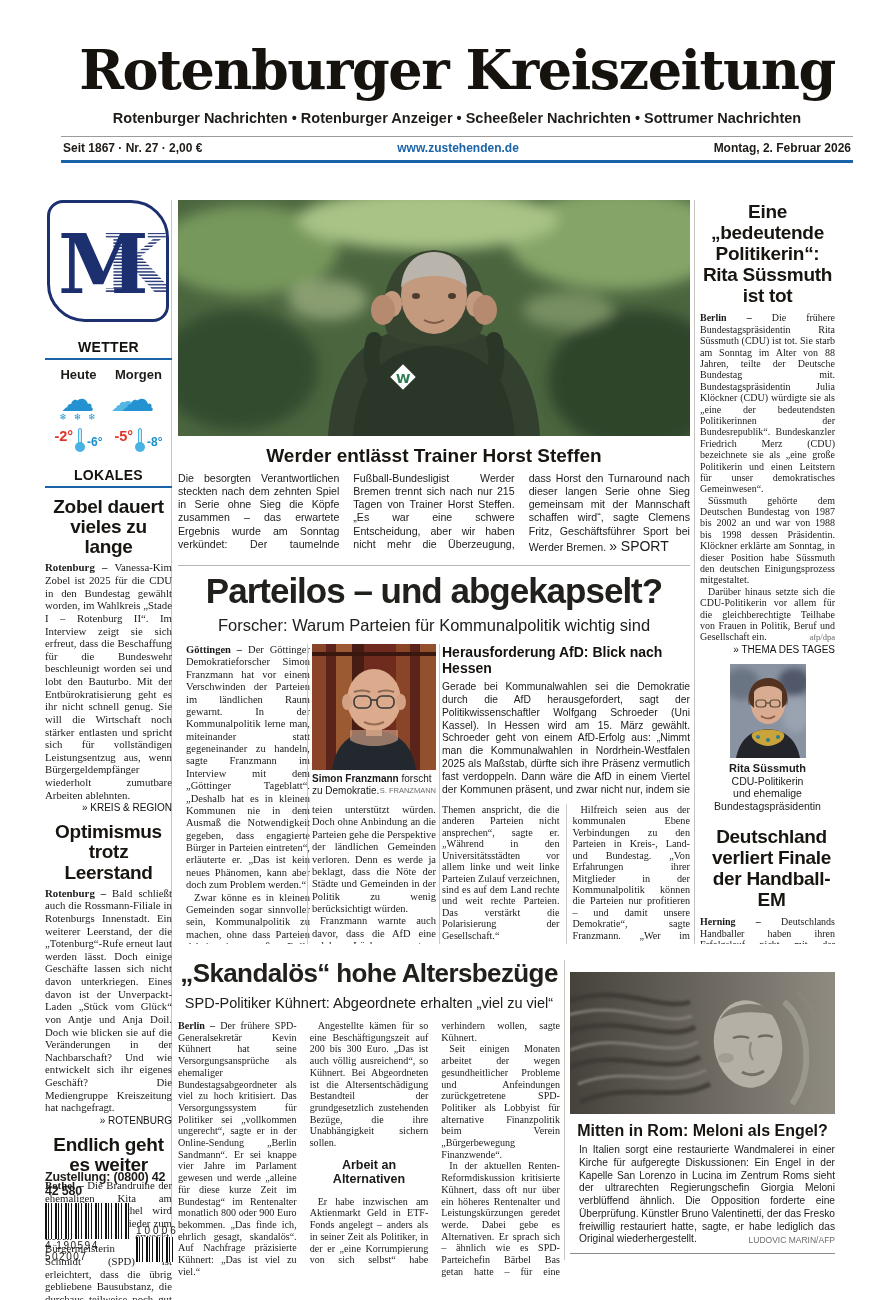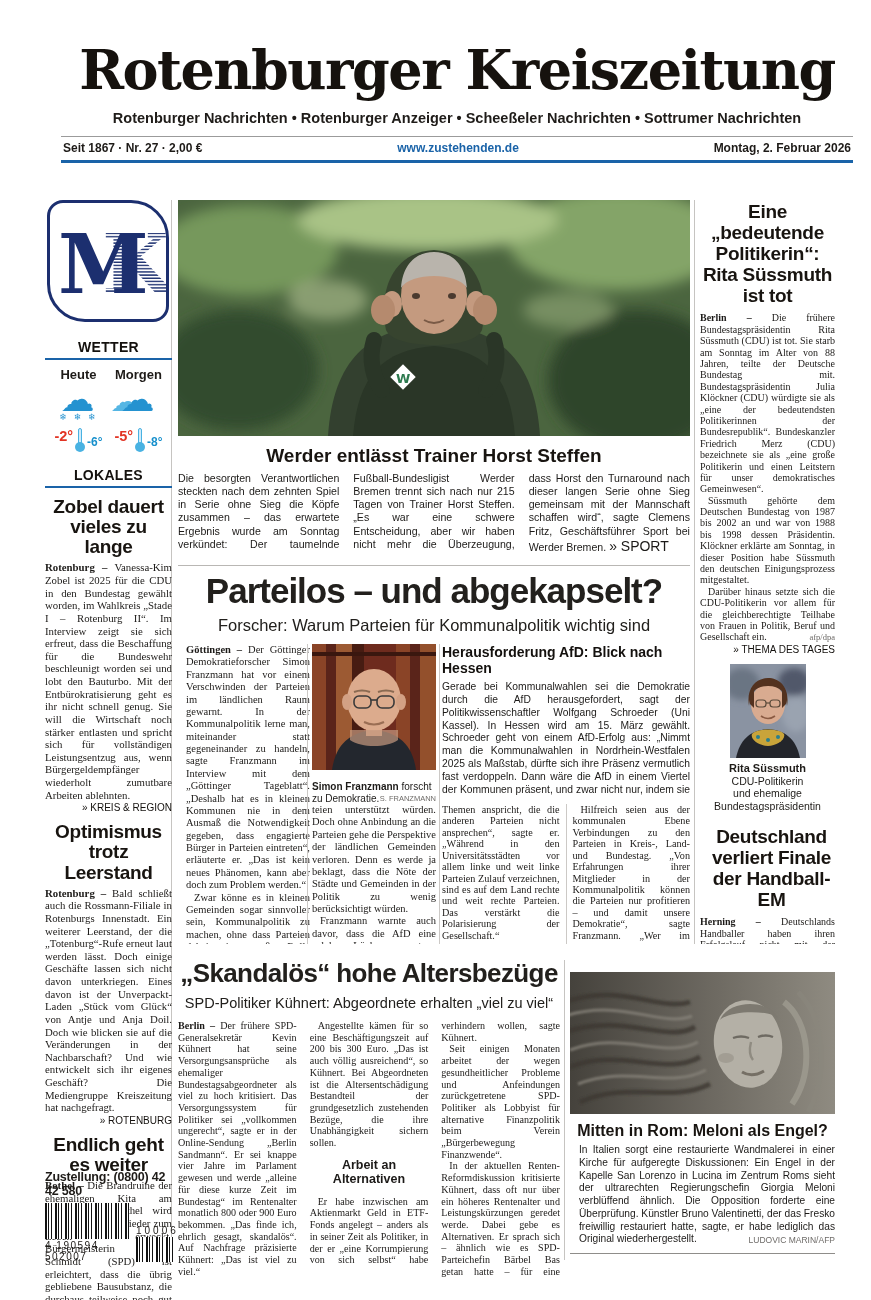--- a/index.html
+++ b/index.html
@@ -79,21 +79,21 @@
   .rule { border:none; border-top:1px solid #b9b7b4; margin:7px 0 5px; }
   .main-head { font-size:35px; font-weight:bold; text-align:center; letter-spacing:-1px; color:#22201d; }
   .main-sub { font-size:16.5px; text-align:center; margin-top:5px; color:#22201d; }
 
   .part-area { position:relative; height:300px; margin-top:9px; }
   .pa-col { font-family:"Liberation Serif", serif; font-size:10.5px; line-height:1.18; text-align:justify; color:#1c1a18; overflow:hidden; }
   .pa-col p.ind { text-indent:8px; }
   .pa-col1 { position:absolute; left:8px; top:0; width:124px; height:300px; }
   .pa-div { position:absolute; top:0; height:300px; width:1px; background:#ccc9c6; }
   .pa-photo { position:absolute; left:134px; top:0; width:124px; }
-  .pa-cap { font-size:10px; line-height:1.18; margin-top:11px; color:#1c1a18; }
+  .pa-cap { font-size:10px; line-height:1.18; margin-top:3px; color:#1c1a18; }
   .pa-cap .cap-credit { float:right; font-size:7.5px; color:#6e6b68; margin-top:2px;text-align:right; }
   .pa-col2 { position:absolute; left:134px; top:160px; width:124px; height:140px; }
   .pa-box { position:absolute; left:264px; top:0; width:248px; height:152px; overflow:hidden; }
   .box-title { font-size:14px; font-weight:bold; margin-bottom:5px; color:#14110e; }
   .box-body { font-size:10.3px; line-height:1.25; text-align:justify; color:#1c1a18; }
   .pa-col34 { position:absolute; left:264px; top:160px; width:248px; height:140px; overflow:hidden;
               column-count:2; column-gap:13px; column-rule:1px solid #ccc9c6; font-size:10.2px; line-height:1.12; }
 
   .kuehnert { margin-top:14px; width:382px; }
   .k-head { font-size:26px; font-weight:bold; text-align:center; letter-spacing:-.6px; color:#22201d; }

